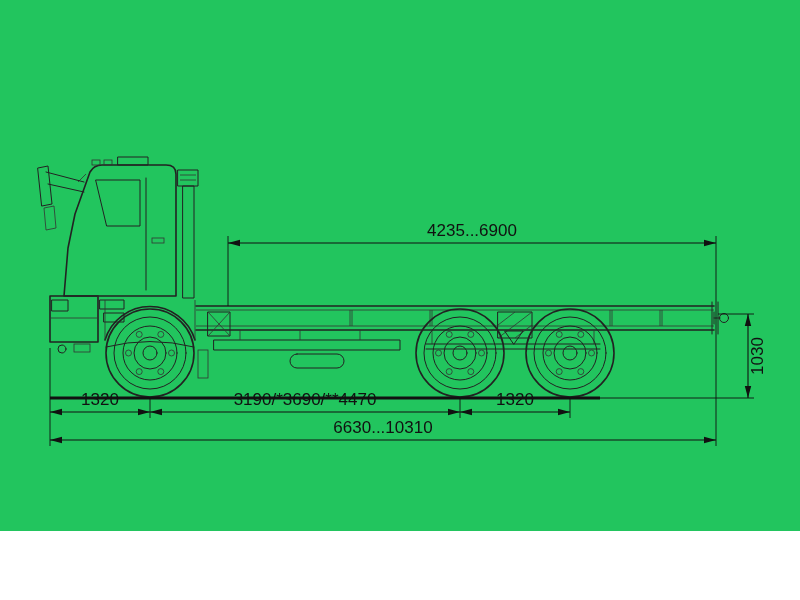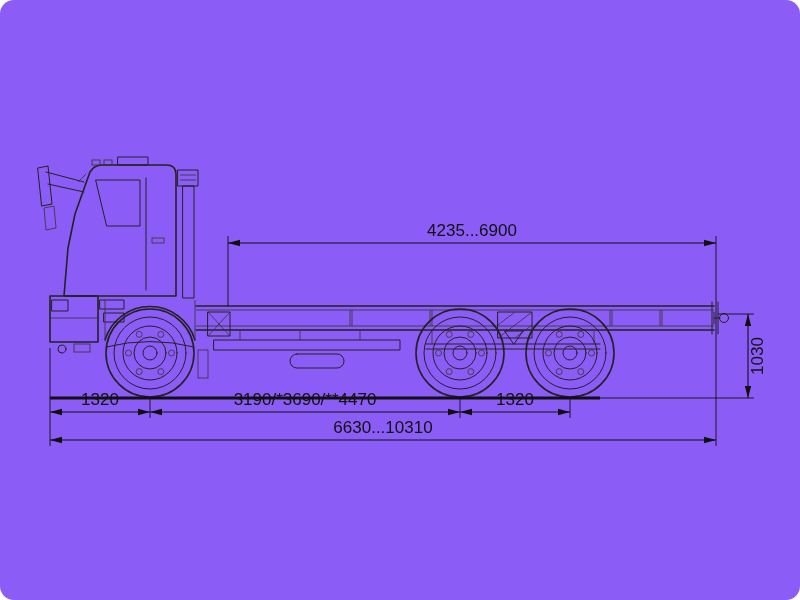--- a/index.html
+++ b/index.html
@@ -1,17 +1,17 @@
 <!DOCTYPE html>
 <html><head>
 <meta charset="utf-8">
 <style>
   html,body{margin:0;padding:0;background:#ffffff;}
   body{width:800px;height:600px;overflow:hidden;font-family:"Liberation Sans",sans-serif;}
-  .canvas{width:800px;height:600px;position:relative;background:#8b5cf6;border-radius:14px;}
+  .canvas{width:800px;height:531px;position:relative;background:#22c55e;}
   svg{display:block;}
   .outline{fill:none;stroke:#222;stroke-width:1.6;stroke-linejoin:round;stroke-linecap:round;}
   .detail{fill:none;stroke:#222;stroke-width:1;stroke-linejoin:round;stroke-linecap:round;}
   .thin{fill:none;stroke:#333;stroke-width:0.8;}
   .ground{stroke:#111;stroke-width:3;fill:none;}
   .dim{stroke:#111;stroke-width:1.1;fill:none;}
   .ext{stroke:#111;stroke-width:0.9;fill:none;}
   .arrow{fill:#111;stroke:none;}
   .dimtext{font-family:"Liberation Sans",sans-serif;font-size:17px;fill:#111;text-anchor:middle;}
 </style>

